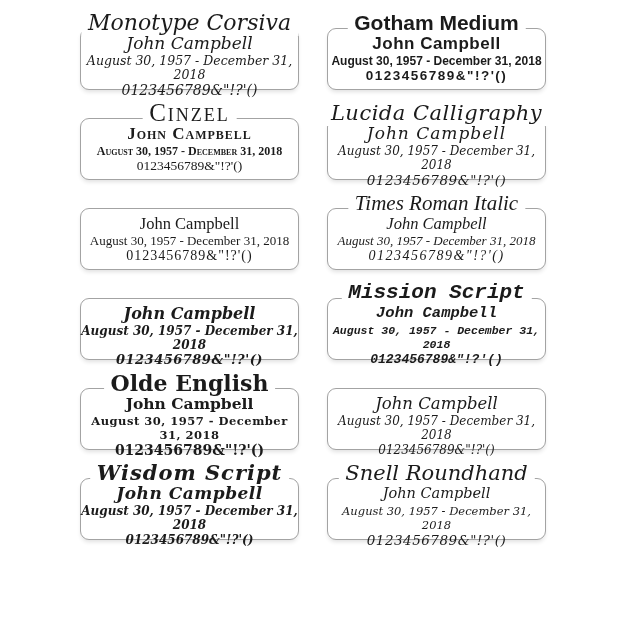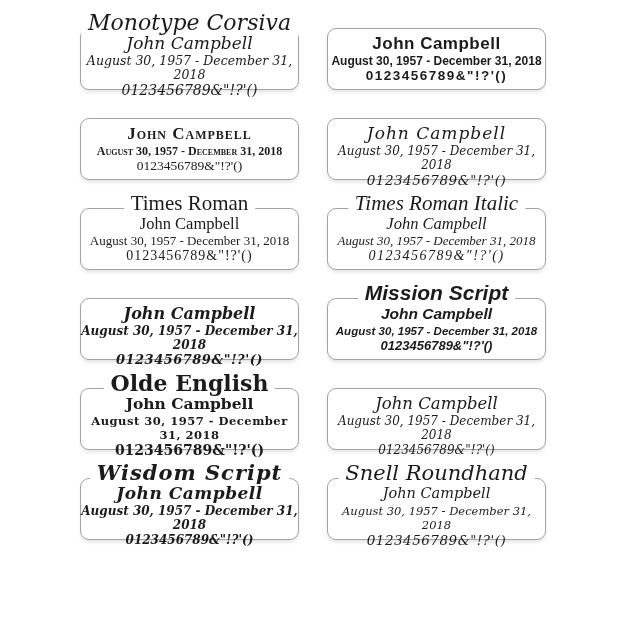--- a/index.html
+++ b/index.html
@@ -90,21 +90,21 @@
   .s5 .chars { font-size: 14px; letter-spacing: 1.5px; }
 
   
   .s6 * { font-family: "DejaVu Serif", cursive; font-style: italic; font-weight: 600; }
   .s6 .title { font-size: 21px; }
   .s6 .name { font-size: 16px; }
   .s6 .dates { font-size: 12px; }
   .s6 .chars { font-size: 13px; letter-spacing: .5px; }
 
   
-  .s7 * { font-family: Liberation Sans, sans-serif; font-style: italic; font-weight: 700; }
+  .s7 * { font-family: Liberation Mono, monospace; font-style: italic; font-weight: 700; }
   .s7 .title { font-size: 21px; }
   .s7 .name { font-size: 15.5px; }
   .s7 .dates { font-size: 11.5px; }
   .s7 .chars { font-size: 13px; }
 
   
   .s8 * { font-family: "DejaVu Serif", serif; font-weight: 700; }
   .s8 .title { font-size: 22px; }
   .s8 .name { font-size: 15.5px; }
   .s8 .dates { font-size: 11.5px; letter-spacing: .5px; }
@@ -142,51 +142,53 @@
       <div class="content">
         <div class="name">John Campbell</div>
         <div class="dates">August 30, 1957 - December 31, 2018</div>
         <div class="chars">0123456789&amp;"!?'()</div>
       </div>
     </div>
   </div>
 
   <div class="sample s1">
     <div class="box">
+      <div class="title">Gotham Medium</div>
       <div class="content">
         <div class="name">John Campbell</div>
         <div class="dates">August 30, 1957 - December 31, 2018</div>
         <div class="chars">0123456789&amp;"!?'()</div>
       </div>
     </div>
   </div>
 
   <div class="sample s2">
     <div class="box">
+      <div class="title">Cinzel</div>
       <div class="content">
         <div class="name">John Campbell</div>
         <div class="dates">August 30, 1957 - December 31, 2018</div>
         <div class="chars">0123456789&amp;"!?'()</div>
       </div>
     </div>
   </div>
 
   <div class="sample s3">
     <div class="box">
+      <div class="title">Lucida Calligraphy</div>
       <div class="content">
         <div class="name">John Campbell</div>
         <div class="dates">August 30, 1957 - December 31, 2018</div>
         <div class="chars">0123456789&amp;"!?'()</div>
       </div>
     </div>
   </div>
 
   <div class="sample s4">
     <div class="box">
-      <div class="title">Times Roman</div>
       <div class="content">
         <div class="name">John Campbell</div>
         <div class="dates">August 30, 1957 - December 31, 2018</div>
         <div class="chars">0123456789&amp;"!?'()</div>
       </div>
     </div>
   </div>
 
   <div class="sample s5">
     <div class="box">

